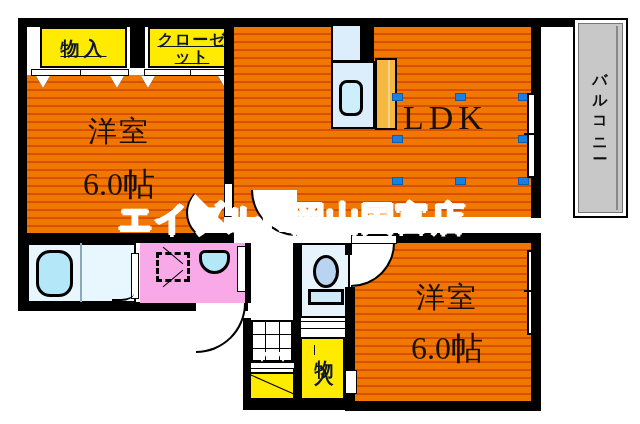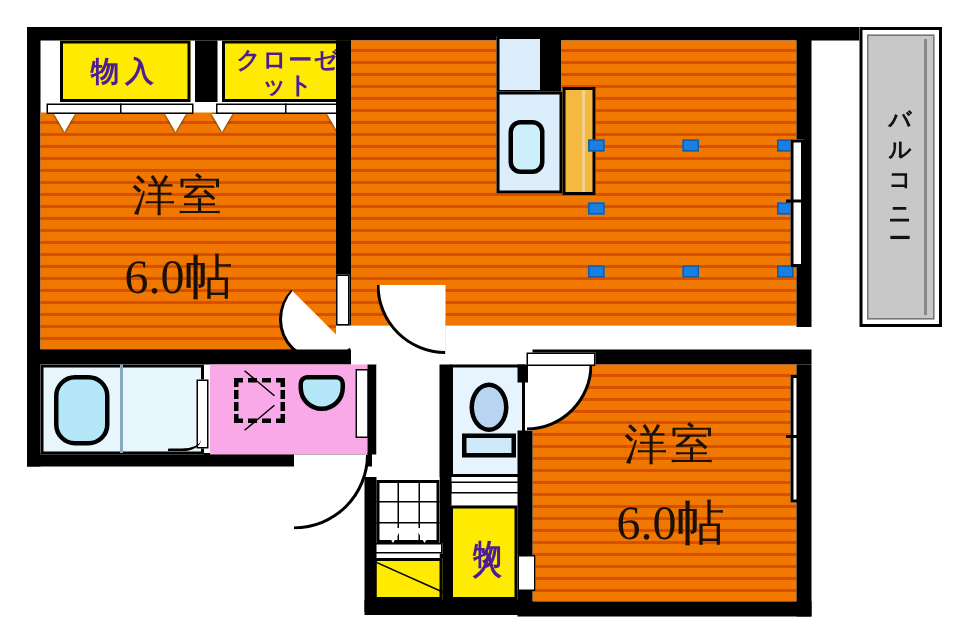--- a/index.html
+++ b/index.html
@@ -26,22 +26,22 @@
 
   
   .label{
     position:absolute;color:#1a1008;font-family:"Liberation Serif", serif;
     white-space:nowrap;line-height:1;
   }
   .roomname{font-size:29px;letter-spacing:2px;font-weight:400;}
   .roomsize{font-size:32px;letter-spacing:0px;}
   .ldk{font-size:34px;font-weight:400;letter-spacing:5px;}
   .ldksize{font-size:30px;letter-spacing:0px;}
-  .clabel{font-size:17px;color:#4c1d95;font-family:"DejaVu Sans", sans-serif;
-          line-height:1.0;text-align:center;font-weight:700;}
+  .clabel{font-size:17px;color:#0f172a;font-family:"DejaVu Sans", sans-serif;
+          line-height:1.0;text-align:center;font-weight:700;text-decoration:underline;}
   .vlabel{writing-mode:vertical-rl;text-orientation:upright;}
 
   
   .balc-text{
     position:absolute;writing-mode:vertical-rl;text-orientation:upright;
     font-size:15px;color:#111;font-family:"DejaVu Sans", sans-serif;
     letter-spacing:5px;font-weight:700;
   }
 
   
@@ -124,20 +124,21 @@
 
   <div class="abs wall" style="left:531px;top:18px;width:10px;height:200px;"></div>
 
   <div class="abs kitchen-top" style="left:331px;top:24px;width:31px;height:38px;"></div>
   <div class="abs wall" style="left:362px;top:24px;width:12px;height:38px;"></div>
   <div class="abs kitchen-counter" style="left:331px;top:61px;width:44px;height:68px;"></div>
   <div class="abs ksink" style="left:339px;top:80px;width:24px;height:36px;"></div>
   <div class="abs fridge" style="left:375px;top:58px;width:22px;height:72px;"></div>
   <div class="abs fridge-line" style="left:388px;top:60px;width:2px;height:68px;"></div>
 
+  <div class="label ldk" style="left:403px;top:101px;">LDK</div>
 
   <div class="abs handle" style="left:392px;top:93px;"></div>
   <div class="abs handle" style="left:455px;top:93px;"></div>
   <div class="abs handle" style="left:518px;top:93px;"></div>
   <div class="abs handle" style="left:392px;top:135px;"></div>
   <div class="abs handle" style="left:518px;top:135px;"></div>
   <div class="abs handle" style="left:392px;top:177px;"></div>
   <div class="abs handle" style="left:455px;top:177px;"></div>
   <div class="abs handle" style="left:518px;top:177px;"></div>
 
@@ -220,14 +221,15 @@
   <div class="abs wall" style="left:345px;top:401px;width:196px;height:10px;"></div>
 
   <div class="abs wall" style="left:345px;top:287px;width:10px;height:120px;"></div>
   <div class="abs wall" style="left:345px;top:243px;width:7px;height:12px;"></div>
 
   <div class="abs" style="left:345px;top:370px;width:12px;height:24px;background:#fff;border:1px solid #000;"></div>
 
   <div class="abs wall" style="left:243px;top:318px;width:8px;height:90px;"></div>
   <div class="abs wall" style="left:243px;top:400px;width:108px;height:10px;"></div>
 
+  <div class="wm" style="left:118px;top:196px;">エイブルN岡山国富店</div>
 
 </div>
 
 </body></html>

